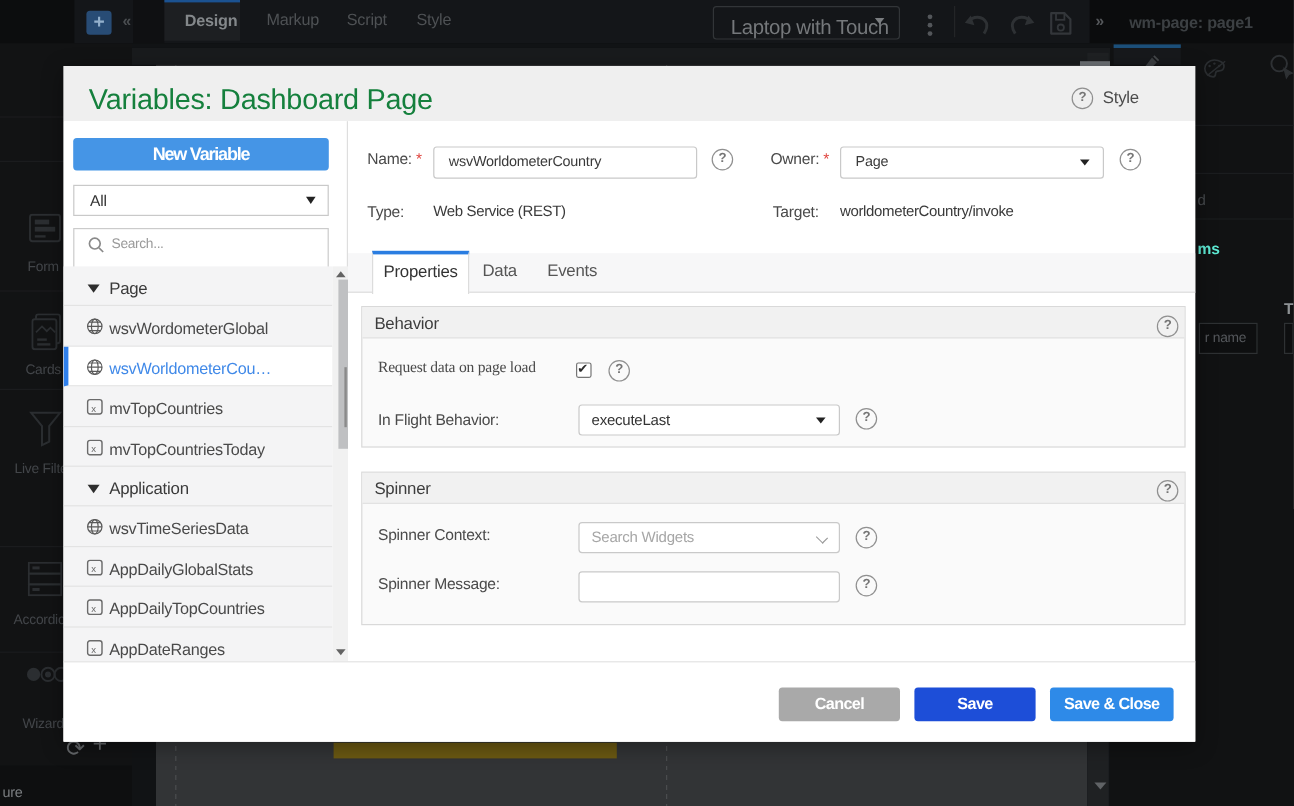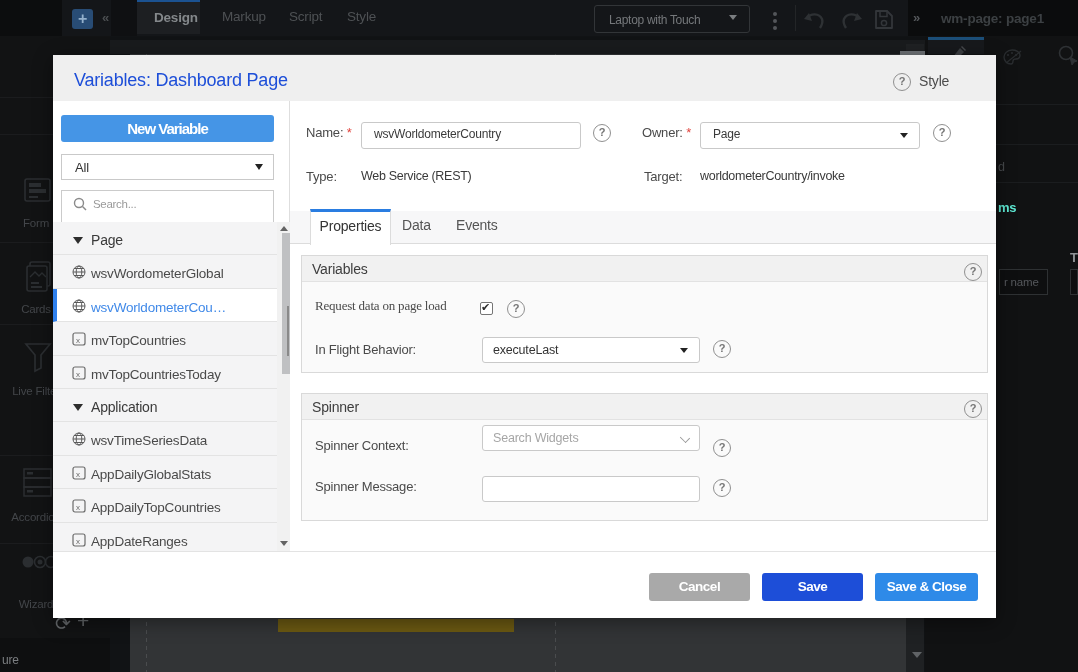--- a/index.html
+++ b/index.html
@@ -15,21 +15,21 @@
   color:#93b0cc; font-size:16px; font-weight:700; text-align:center; line-height:19px; }
 #chev2 { left:102px; top:10px; color:#4b4e51; font-size:13px; font-weight:700; }
 .toptab { top:0; height:34px; font-size:13.5px; text-align:left; line-height:34px; color:#4e5154;padding-left:17px; }
 #tab-design { left:137px; width:63px; background:#1d1f22; border-top:2px solid #1b5291;
   color:#84888b; font-weight:700; line-height:32px; }
 #tab-markup { left:205px; width:62px; }
 #tab-script { left:272px; width:52px; }
 #tab-style  { left:330px; width:48px; }
 #varsbtn { left:501px; top:11px; color:#6b6f72; font-size:13px;margin-top:45px; }
 #devsel { left:594px; top:5px; width:156px; height:28px; border:1px solid #323538; border-radius:3px; }
-#devsel span { position:absolute; left:14px; top:7px; font-size:12px; color:#75787b; letter-spacing:-0.3px; }
+#devsel span { position:absolute; left:14px; top:7px; font-size:17px; color:#75787b; letter-spacing:-0.3px; }
 #devsel .dsar { position:absolute; right:12px; top:9px; width:0; height:0;
   border-left:4px solid transparent; border-right:4px solid transparent; border-top:5px solid #7a7d80; }
 .dot { width:4px; height:4px; border-radius:50%; background:#53565a; position:absolute; left:773px; }
 #tbsep { left:795px; top:5px; width:1px; height:26px; background:#232527; }
 #wmright { left:908px; top:0; width:170px; height:36px; background:#0b0c0d; }
 #chevR { left:913px; top:10px; color:#55585b; font-size:13px; font-weight:700; }
 #wmpage { left:941px; top:11px; color:#3c4043; font-size:13.5px; font-weight:700; }
 
 
 #sidebar { left:0; top:36px; width:110px; height:636px; background:#121314; }
@@ -62,21 +62,21 @@
 #rp-ms { left:998px; top:200px; color:#5eead4; font-size:13px; font-weight:700; }
 #rp-T { left:1070px; top:250px; color:#8e9295; font-size:13px; font-weight:700; }
 #rp-inp { left:999px; top:269px; width:49px; height:26px; border:1px solid #2e3133; background:#0e0f10; }
 #rp-inp span { position:absolute; left:4px; top:6px; font-size:11.5px; color:#55585c; }
 #rp-inp2 { left:1070px; top:269px; width:8px; height:26px; border:1px solid #2e3133; background:#0e0f10; }
 
 
 #modal { left:53px; top:55px; width:943px; height:563px; background:#fff; z-index:10;
   box-shadow:0 4px 18px rgba(0,0,0,0.40); }
 #mhead { position:absolute; left:0; top:0; width:943px; height:46px; background:#efefef; }
-#mtitle { position:absolute; left:21px; top:15px; font-size:18px; color:#1d4ed8; }
+#mtitle { position:absolute; left:21px; top:15px; font-size:24px; color:#15803d; }
 .q { position:absolute; width:18px; height:18px; border:1.3px solid #909090; border-radius:50%;
   color:#757575; font-size:11px; font-weight:700; text-align:center; line-height:15.5px; }
 #helptxt { position:absolute; left:866px; top:18px; font-size:14px; color:#4c4c4c; }
 
 
 #lpanel { position:absolute; left:0; top:46px; width:237px; height:517px; background:#fff;
   border-right:1px solid #dedede; }
 #newvar { position:absolute; left:8px; top:60px; width:213px; height:27px; background:#4595e6;
   border-radius:3px; color:#fff; font-size:15px; font-weight:700; letter-spacing:-1px; text-align:center; line-height:27px; }
 #allsel { position:absolute; left:8px; top:99px; width:213px; height:26px; border:1px solid #c9c9c9;
@@ -382,41 +382,41 @@
     <div class="flabel bold" style="left:410px;top:68px;">worldometerCountry/invoke</div>
 
     <div id="tabstrip"></div>
     <div id="proptab">Properties</div>
     <div class="tabtxt" style="left:112px;">Data</div>
     <div class="tabtxt" style="left:166px;">Events</div>
   </div>
 
   <div class="secbox" style="top:200px;height:118px;">
     <div class="sechead">
-        <span class="st">Variables</span>
+        <span class="st">Behavior</span>
       </div>
     <div class="q" style="left:662px;top:7px;">?</div>
     <div class="blabel" style="top:42px;font-family:Liberation Serif, serif;">Request data on page load</div>
     <div id="checkbox"></div>
     <div class="q" style="left:205px;top:44px;">?</div>
     <div class="blabel" style="top:86px;">In Flight Behavior:</div>
     <div class="bsel fsel" style="top:81px;">
         <span>executeLast</span>
         <i class="dsar"></i>
       </div>
     <div class="q" style="left:411px;top:84px;">?</div>
   </div>
 
   <div class="secbox" style="top:338px;height:128px;">
     <div class="sechead">
         <span class="st">Spinner</span>
       </div>
     <div class="q" style="left:662px;top:6px;">?</div>
     <div class="blabel" style="top:44px;">Spinner Context:</div>
-    <div class="bsel" style="top:31px;padding-left:36px;">
+    <div class="bsel" style="top:41px;padding-left:36px;">
         <span style="color:#a6a6a6;">Search Widgets</span>
         <i class="chevdown"></i>
       </div>
     <div class="q" style="left:411px;top:45px;">?</div>
     <div class="blabel" style="top:85px;">Spinner Message:</div>
     <div class="bsel" style="top:82px;"></div>
     <div class="q" style="left:411px;top:85px;">?</div>
   </div>
 
   <div id="mfoot">

